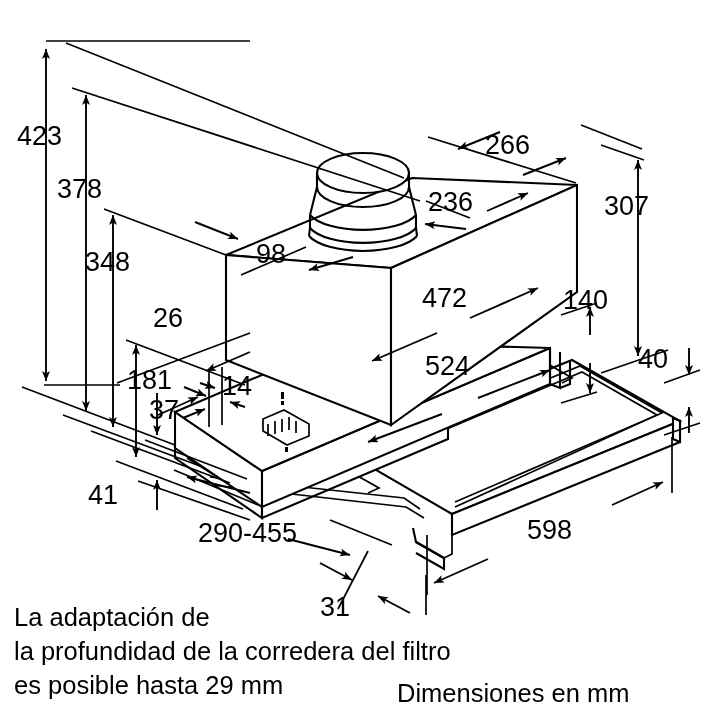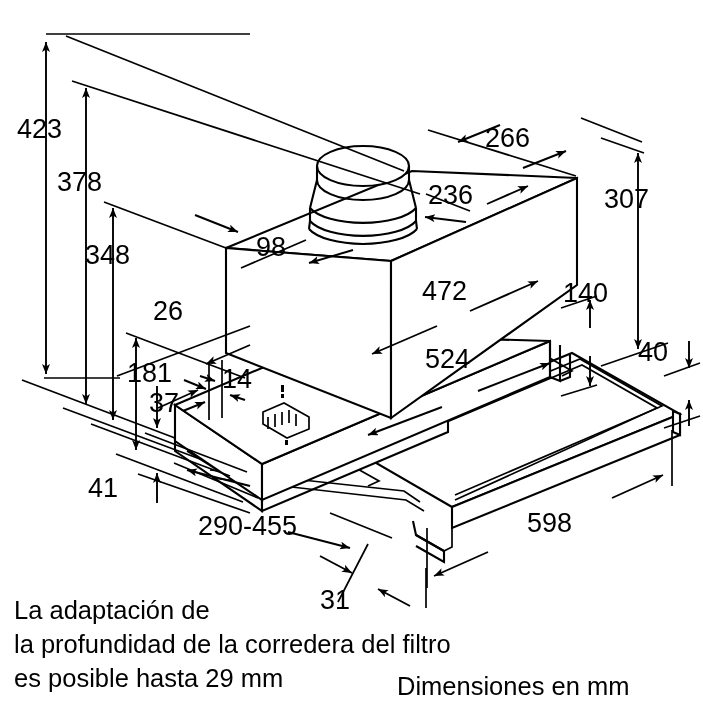--- a/index.html
+++ b/index.html
@@ -11,21 +11,21 @@
   body {
     width: 703px;
     height: 703px;
     font-family: "Liberation Sans", sans-serif;
     color: #000000;
     overflow: hidden;
     position: relative;
   }
   #drawing-root {
     position: absolute;
-    top: 8px; left: 0;
+    top: 15px; left: 0;
     width: 703px;
     height: 603px;
   }
   svg#tech-svg {
     display: block;
     width: 703px;
     height: 703px;
   }
   .ln {
     stroke: #000000;

